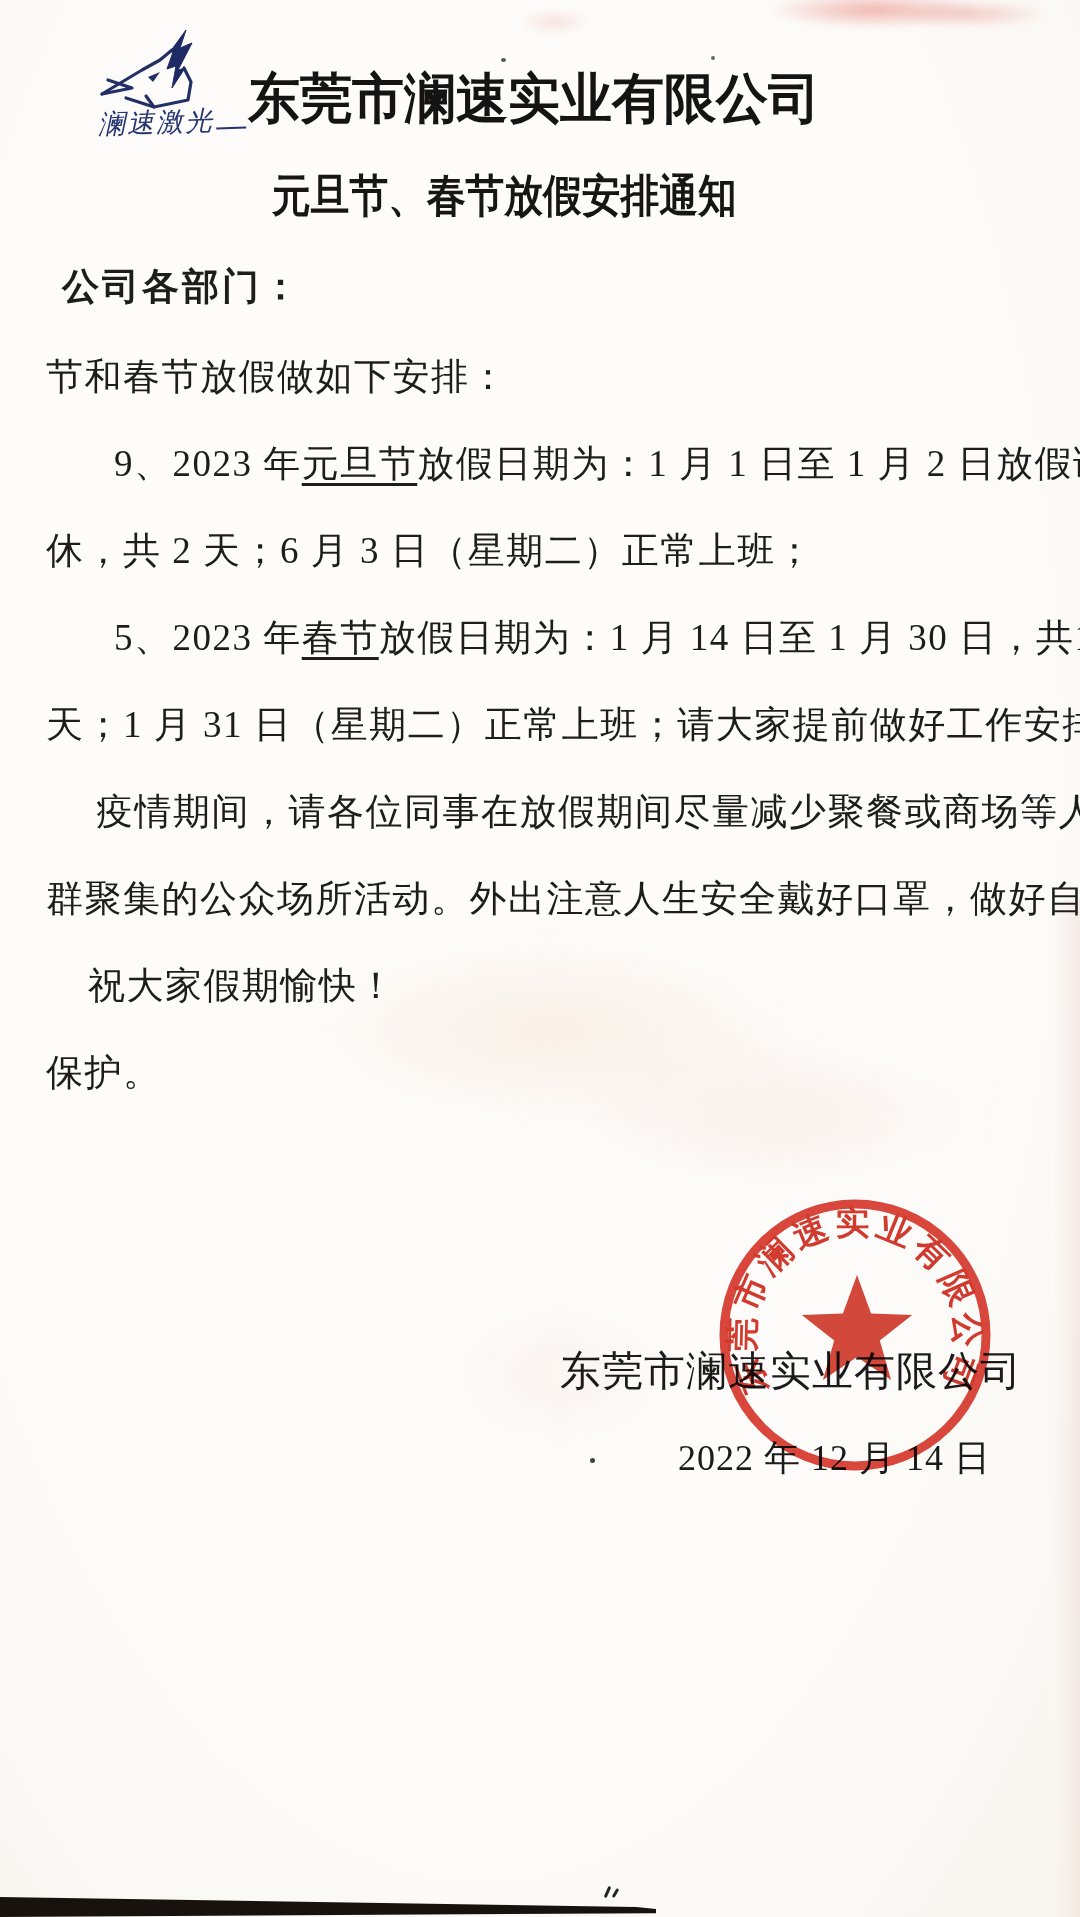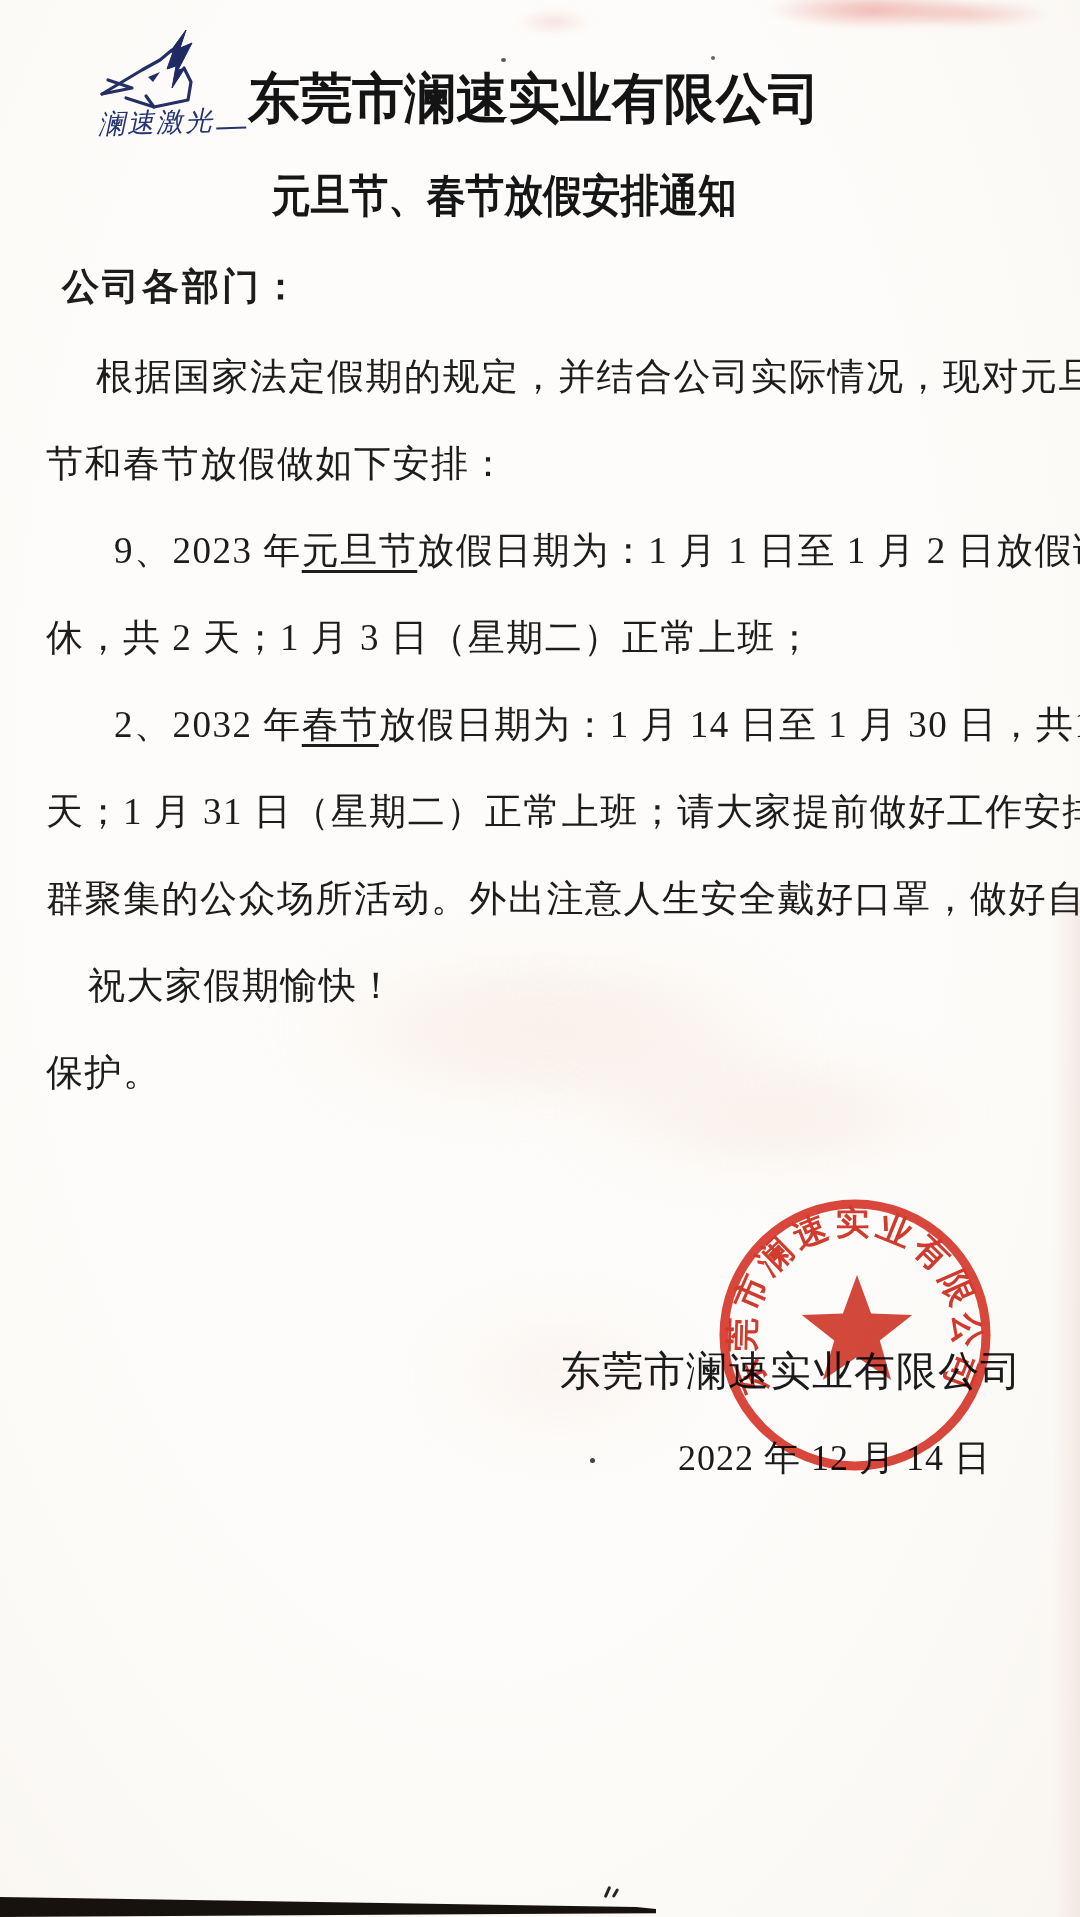--- a/index.html
+++ b/index.html
@@ -122,26 +122,26 @@
       <path d="M78,24 L94,2 L88,20 L100,15 L86,42 L93,40 L80,60 L84,38 L75,41 L81,24 Z" fill="#1d2a63" stroke="#1d2a63" stroke-width="1"></path>
     </svg>
     <div class="logo-text">澜速激光</div>
   </div>
 
   <div class="company-title">东莞市澜速实业有限公司</div>
   <div class="notice-title">元旦节、春节放假安排通知</div>
 
   <div class="body-text" id="body-lines">
       <div class="bline ind-label"><span>公司各部门：</span></div>
-      <div class="bline ind-para"><span>根据国家法定假期的规定，并结合公司实际情况，现对元旦</span></div>
       <div class="bline"><span>节和春节放假做如下安排：</span></div>
       <div class="bline ind-item"><span>9、2023 年</span><span class="u">元旦节</span><span>放假日期为：1 月 1 日至 1 月 2 日放假调</span></div>
-      <div class="bline"><span>休，共 2 天；1 月 3 日（星期二）正常上班；</span></div>
-      <div class="bline ind-item"><span>2、2032 年</span><span class="u">春节</span><span>放假日期为：1 月 14 日至 1 月 30 日，共17</span></div>
+      <div class="bline"><span>休，共 2 天；6 月 3 日（星期二）正常上班；</span></div>
+      <div class="bline ind-item"><span>5、2023 年</span><span class="u">春节</span><span>放假日期为：1 月 14 日至 1 月 30 日，共17</span></div>
       <div class="bline"><span>天；1 月 31 日（星期二）正常上班；请大家提前做好工作安排。</span></div>
+      <div class="bline ind-para"><span>疫情期间，请各位同事在放假期间尽量减少聚餐或商场等人</span></div>
       <div class="bline"><span>群聚集的公众场所活动。外出注意人生安全戴好口罩，做好自我</span></div>
       <div class="bline ind-wish"><span>祝大家假期愉快！</span></div>
       <div class="bline"><span>保护。</span></div>
     </div>
 
   <div class="sig-company">东莞市澜速实业有限公司</div>
   <div class="sig-date">2022 年 12 月 14 日</div>
 
   <div class="seal">
     <svg width="286" height="286" viewBox="0 0 286 286">

